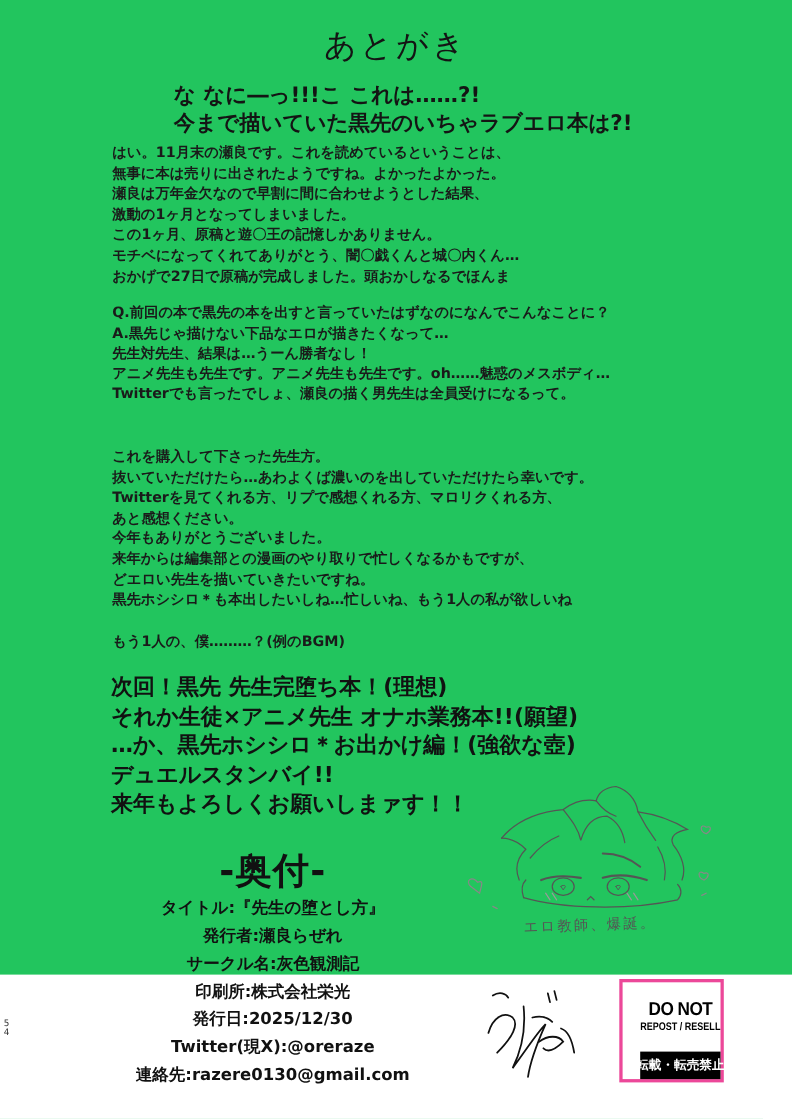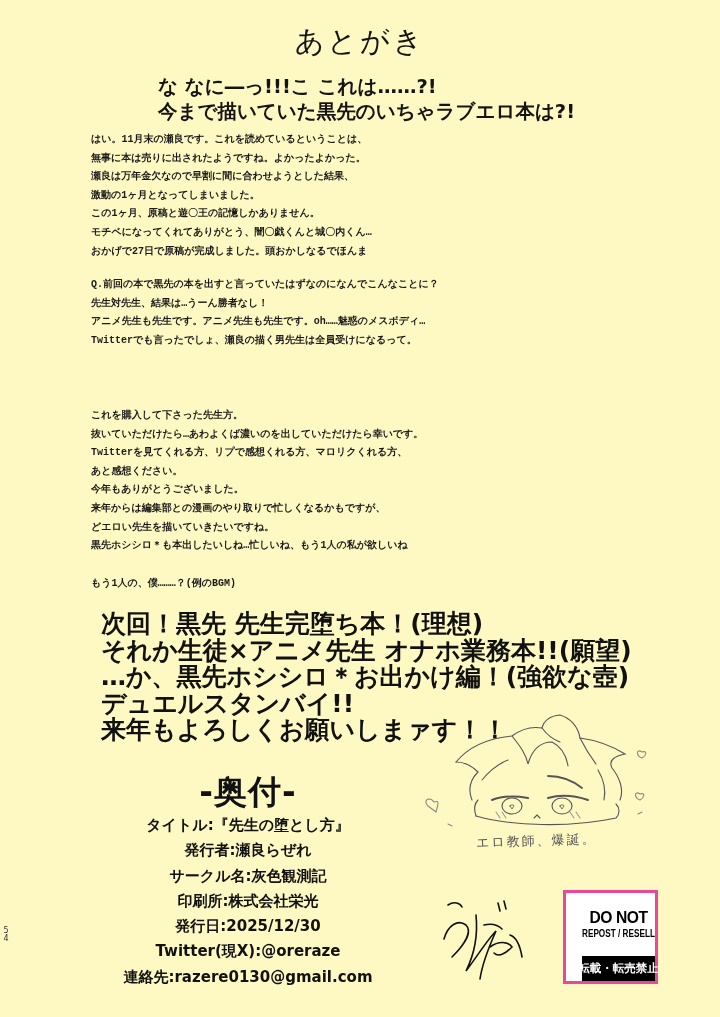--- a/index.html
+++ b/index.html
@@ -1,40 +1,40 @@
 <!DOCTYPE html>
 <html><head>
   <meta charset="utf-8">
   <style>
     * { margin: 0; padding: 0; box-sizing: border-box; }
     html, body {
       width: 720px; height: 1017px; background: #ffffff; overflow: hidden;
       font-family: "DejaVu Sans", "Liberation Sans", sans-serif; color: #141414;
     }
-    .page { position: relative; width: 720px; height: 1017px; background: #fef9c3; }
+    .page { position: relative; width: 720px; height: 886px; background: #22c55e; }
 
     .title {
       position: absolute; left: 0; top: 22px; width: 720px; text-align: center;
       font-size: 29px; font-weight: 400; letter-spacing: 3px;
     }
     .headline {
       position: absolute; left: 158px; top: 74px;
       font-size: 19.5px; font-weight: 700; line-height: 25px;
     }
     .body-block {
-      position: absolute; left: 91px; font-size: 10px; font-weight: 700;
-      line-height: 18.6px; white-space: nowrap; color: #1a1a1a; font-family: Liberation Mono, monospace;
+      position: absolute; left: 102px; font-size: 13px; font-weight: 700;
+      line-height: 18.6px; white-space: nowrap; color: #1a1a1a;
     }
     .b1 { top: 131px; }
     .b2 { top: 276px; }
     .b3 { top: 407px; }
     .b4 { top: 575px; }
 
     .next {
-      position: absolute; left: 101px; top: 611px; font-size: 25px; font-weight: 700;
+      position: absolute; left: 101px; top: 611px; font-size: 20px; font-weight: 700;
       line-height: 26.5px; white-space: nowrap; color: #111;
     }
 
     .colophon {
       position: absolute; left: 78px; top: 773px; width: 340px; text-align: center;
       color: #111; font-weight: 700;
     }
     .colophon .c-head { font-size: 33px; line-height: 38px; letter-spacing: 1px; margin-bottom: 2px; }
     .colophon .c-line { font-size: 15px; line-height: 25.3px; white-space: nowrap; }
 
@@ -83,20 +83,21 @@
     <div>無事に本は売りに出されたようですね。よかったよかった。</div>
     <div>瀬良は万年金欠なので早割に間に合わせようとした結果、</div>
     <div>激動の1ヶ月となってしまいました。</div>
     <div>この1ヶ月、原稿と遊〇王の記憶しかありません。</div>
     <div>モチベになってくれてありがとう、闇〇戯くんと城〇内くん…</div>
     <div>おかげで27日で原稿が完成しました。頭おかしなるでほんま</div>
   </div>
 
   <div class="body-block b2">
     <div>Q.前回の本で黒先の本を出すと言っていたはずなのになんでこんなことに？</div>
+    <div>A.黒先じゃ描けない下品なエロが描きたくなって…</div>
     <div>先生対先生、結果は…うーん勝者なし！</div>
     <div>アニメ先生も先生です。アニメ先生も先生です。oh……魅惑のメスボディ…</div>
     <div>Twitterでも言ったでしょ、瀬良の描く男先生は全員受けになるって。</div>
   </div>
 
   <div class="body-block b3">
     <div>これを購入して下さった先生方。</div>
     <div>抜いていただけたら…あわよくば濃いのを出していただけたら幸いです。</div>
     <div>Twitterを見てくれる方、リプで感想くれる方、マロリクくれる方、</div>
     <div>あと感想ください。</div>

